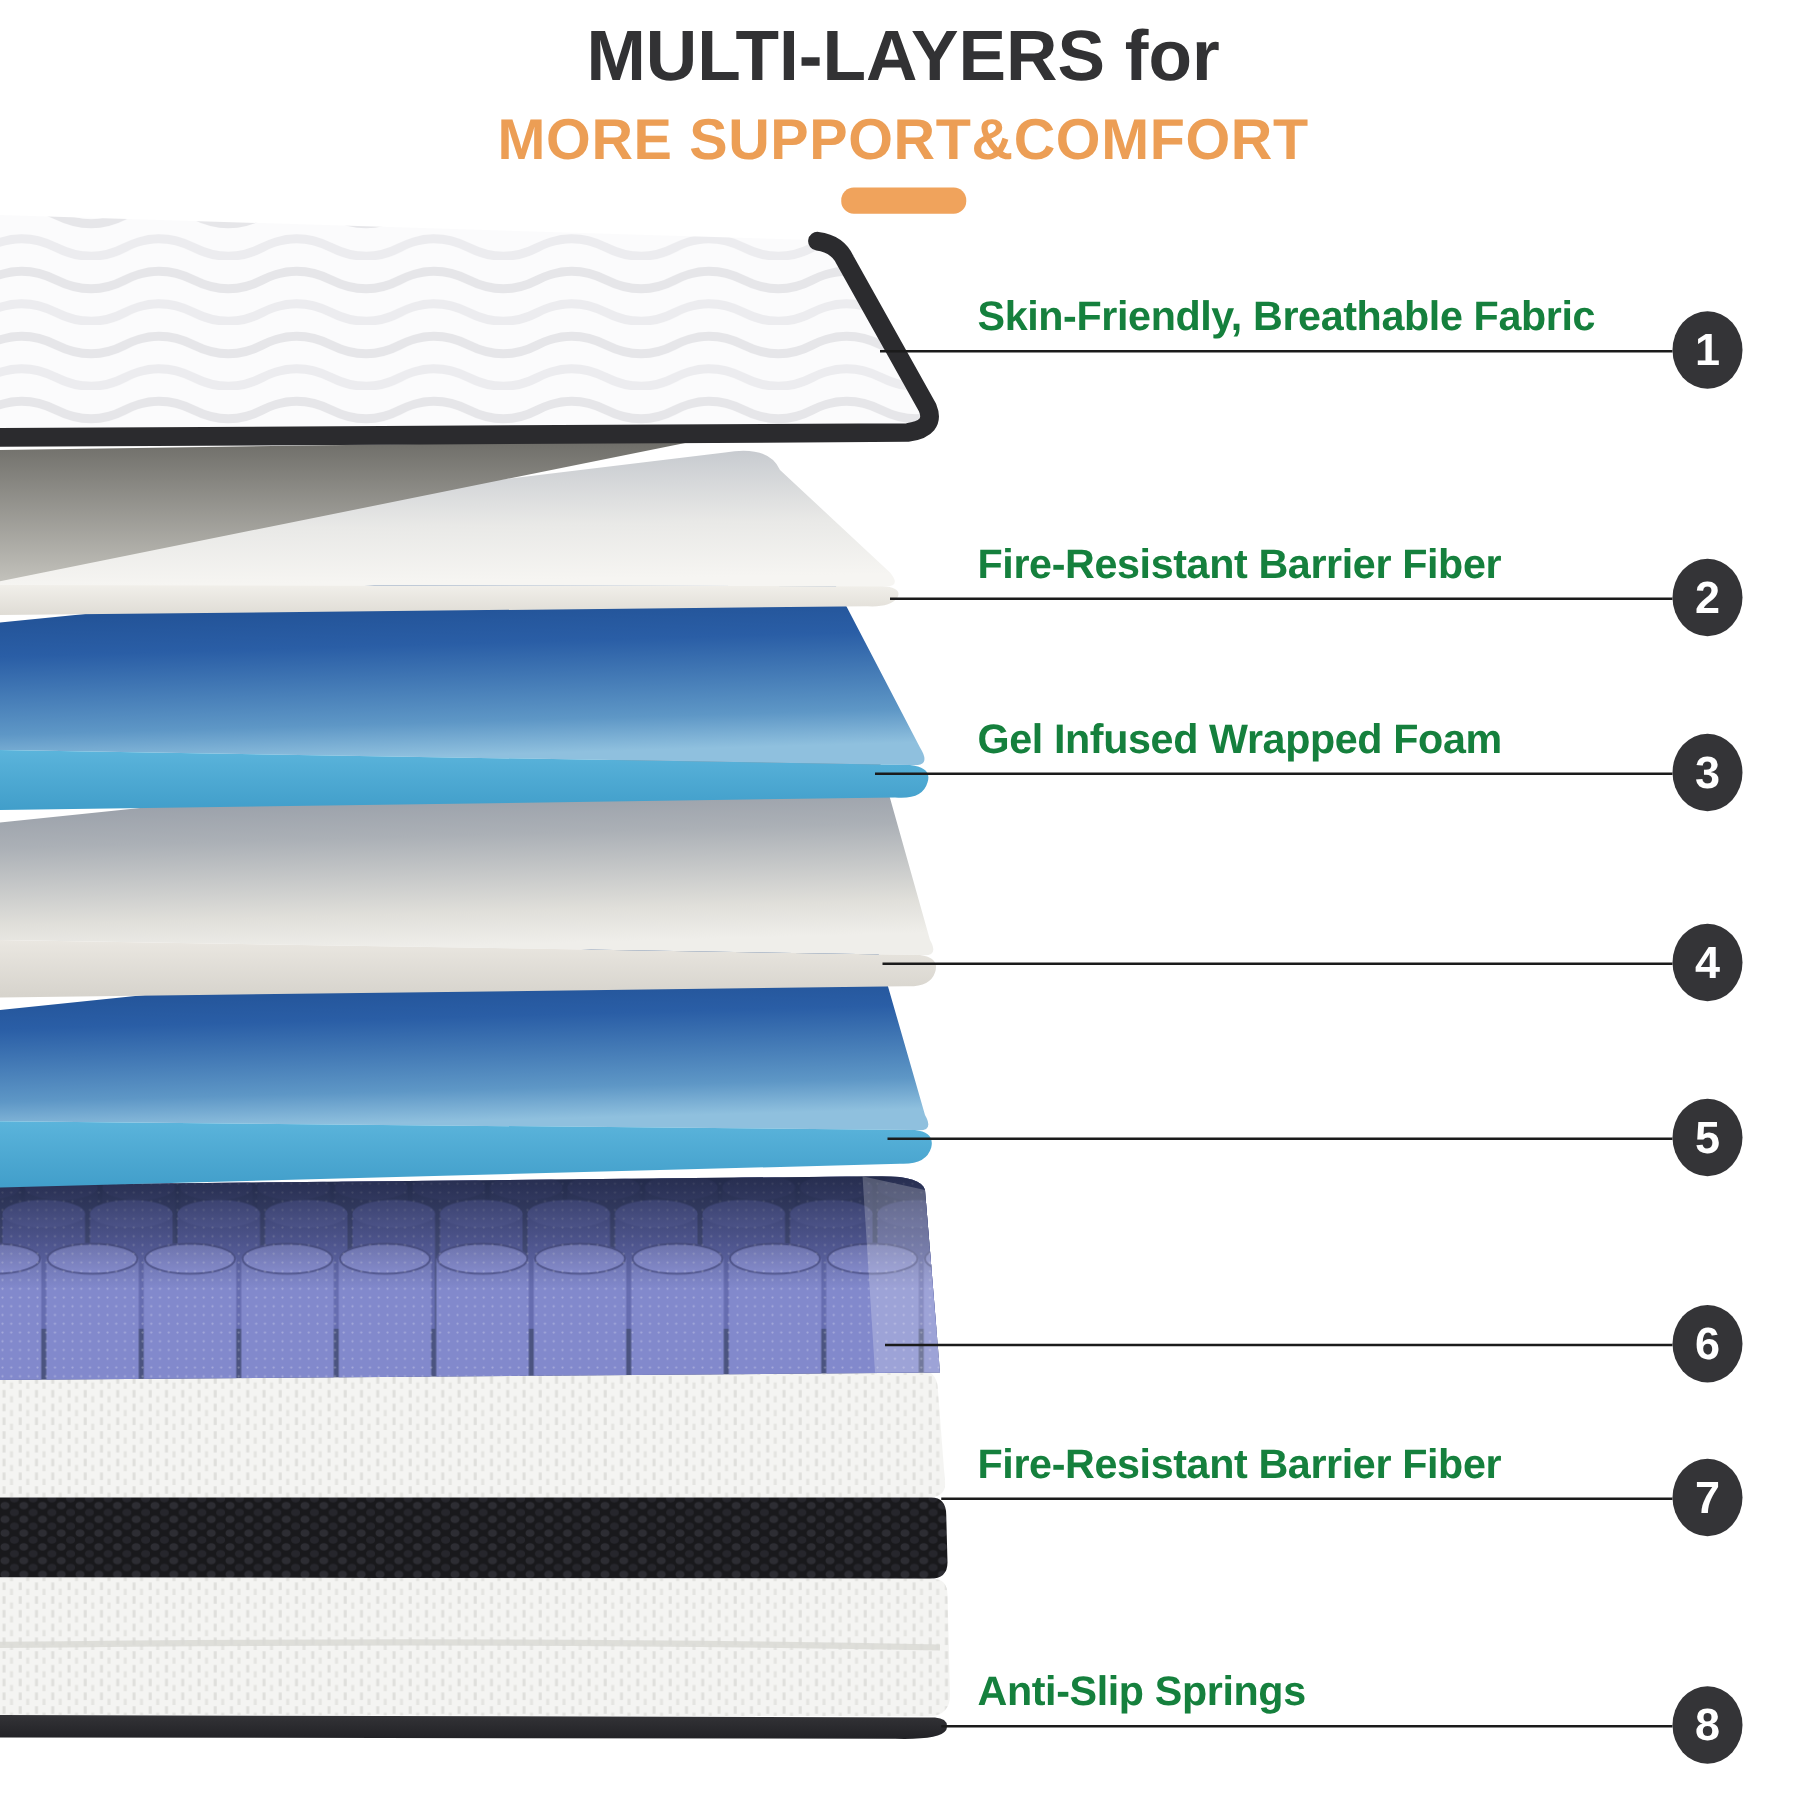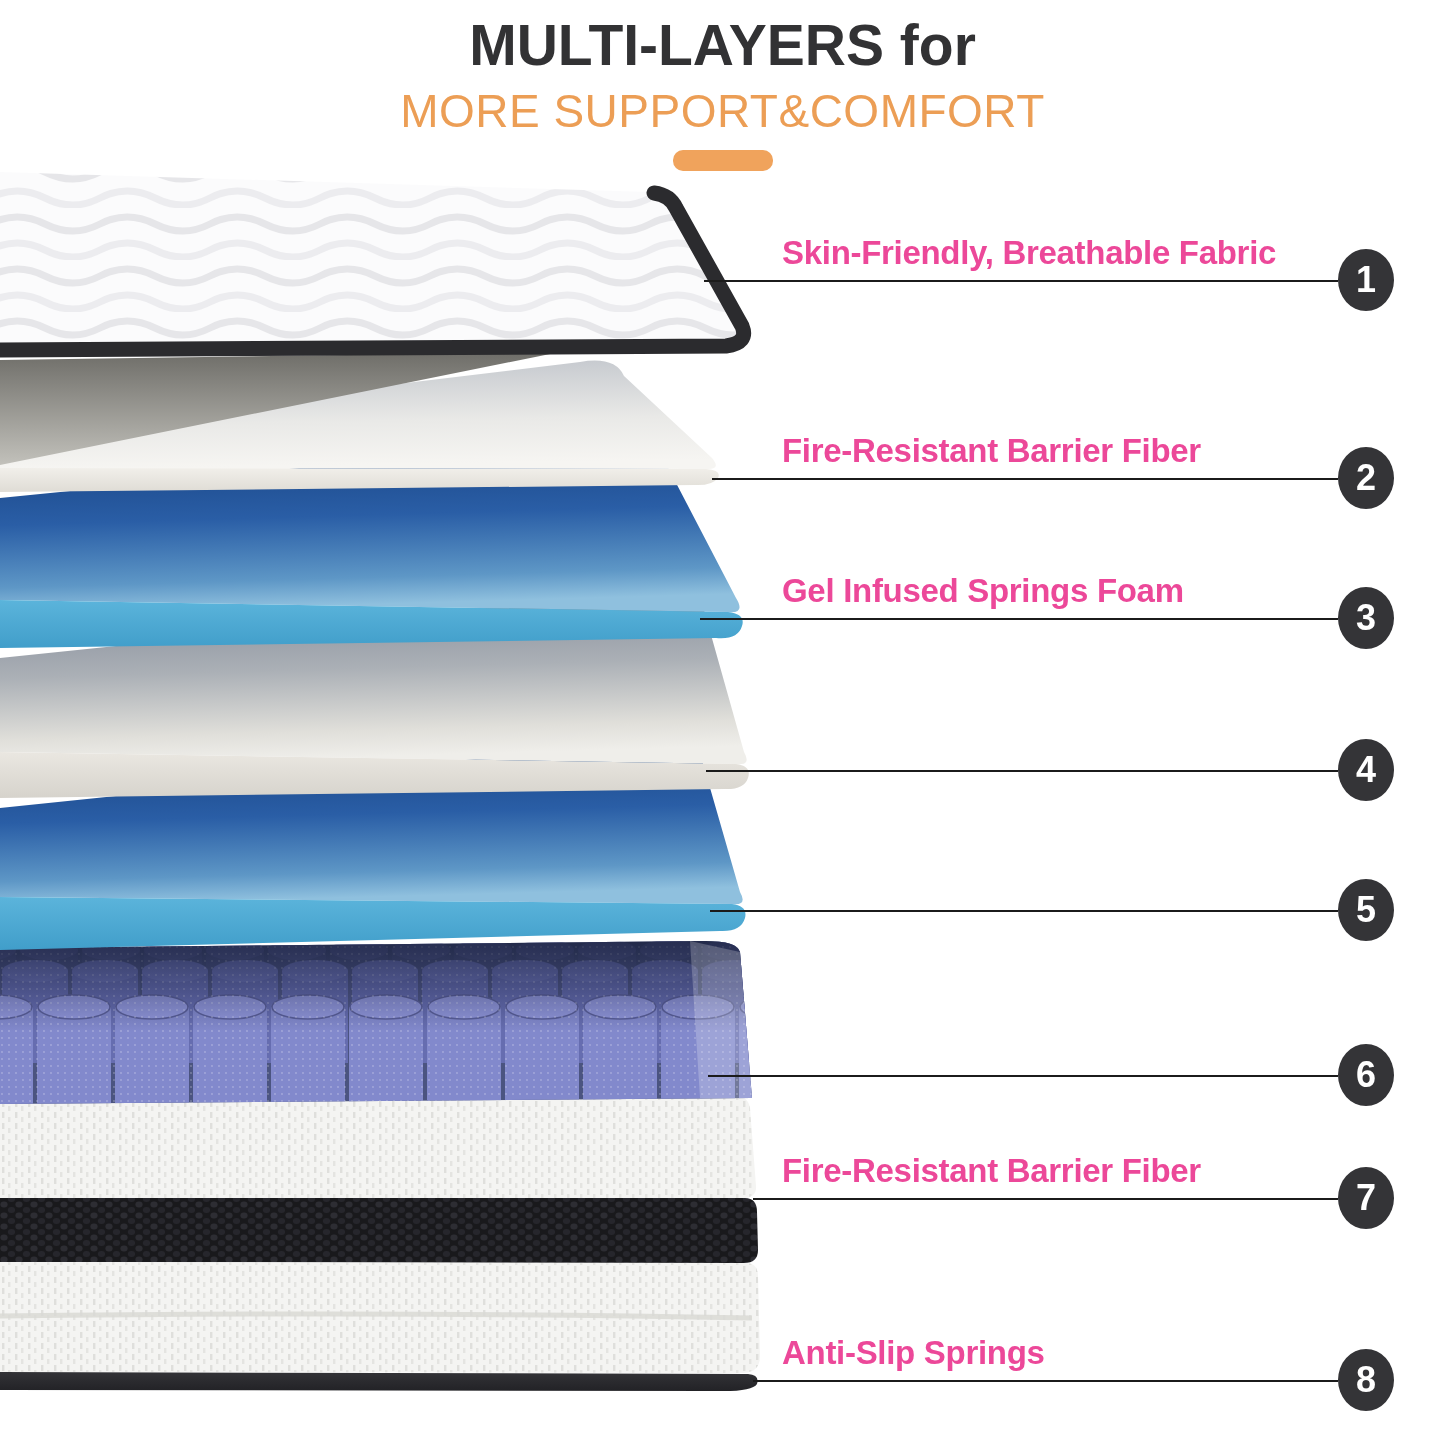--- a/index.html
+++ b/index.html
@@ -1,25 +1,25 @@
 <!DOCTYPE html>
 <html><head>
 <meta charset="utf-8">
 <style>
   html,body{margin:0;padding:0;background:#fff;}
   .canvas{position:relative;width:1445px;height:1445px;background:#ffffff;overflow:hidden;
           font-family:"Liberation Sans","DejaVu Sans",sans-serif;}
   .hdr{position:absolute;top:0;left:0;width:100%;text-align:center;}
   .title{margin:0;padding-top:12px;font-size:57px;font-weight:700;letter-spacing:0px;color:#323234;}
-  .subtitle{margin:6px 0 0 0;font-size:46px;font-weight:400;letter-spacing:0.5px;color:#EC9E55;}
+  .subtitle{margin:6px 0 0 0;font-size:46px;font-weight:700;letter-spacing:0.5px;color:#EC9E55;}
   .dash{position:absolute;top:150px;left:50%;transform:translateX(-50%);width:100px;height:21px;
         border-radius:10px;background:#F0A35C;}
   .mattress{position:absolute;top:0;left:0;}
   .row-label{position:absolute;left:782px;width:600px;font-size:33px;line-height:42px;
-             font-weight:700;color:#ec4899;letter-spacing:-0.3px;}
+             font-weight:700;color:#15803d;letter-spacing:-0.3px;}
   .leader{position:absolute;height:2px;background:#1b1b1b;}
   .badge{position:absolute;width:56px;height:62px;border-radius:50%;background:#343437;
          color:#fff;display:flex;align-items:center;justify-content:center;
          font-size:36px;font-weight:700;}
 </style>
 </head>
 <body>
 
 <div class="canvas">
 
@@ -159,21 +159,21 @@
   </svg>
 
   <div class="row-label" style="top:232px">Skin-Friendly, Breathable Fabric</div>
   <div class="leader" style="top:280px;left:704px;width:634px"></div>
   <div class="badge" style="top:249px;left:1338px">1</div>
 
   <div class="row-label" style="top:430px">Fire-Resistant Barrier Fiber</div>
   <div class="leader" style="top:478px;left:712px;width:626px"></div>
   <div class="badge" style="top:447px;left:1338px">2</div>
 
-  <div class="row-label" style="top:570px">Gel Infused Springs Foam</div>
+  <div class="row-label" style="top:570px">Gel Infused Wrapped Foam</div>
   <div class="leader" style="top:618px;left:700px;width:638px"></div>
   <div class="badge" style="top:587px;left:1338px">3</div>
 
   <div class="leader" style="top:770px;left:706px;width:632px"></div>
   <div class="badge" style="top:739px;left:1338px">4</div>
 
   <div class="leader" style="top:910px;left:710px;width:628px"></div>
   <div class="badge" style="top:879px;left:1338px">5</div>
 
   <div class="leader" style="top:1075px;left:708px;width:630px"></div>

